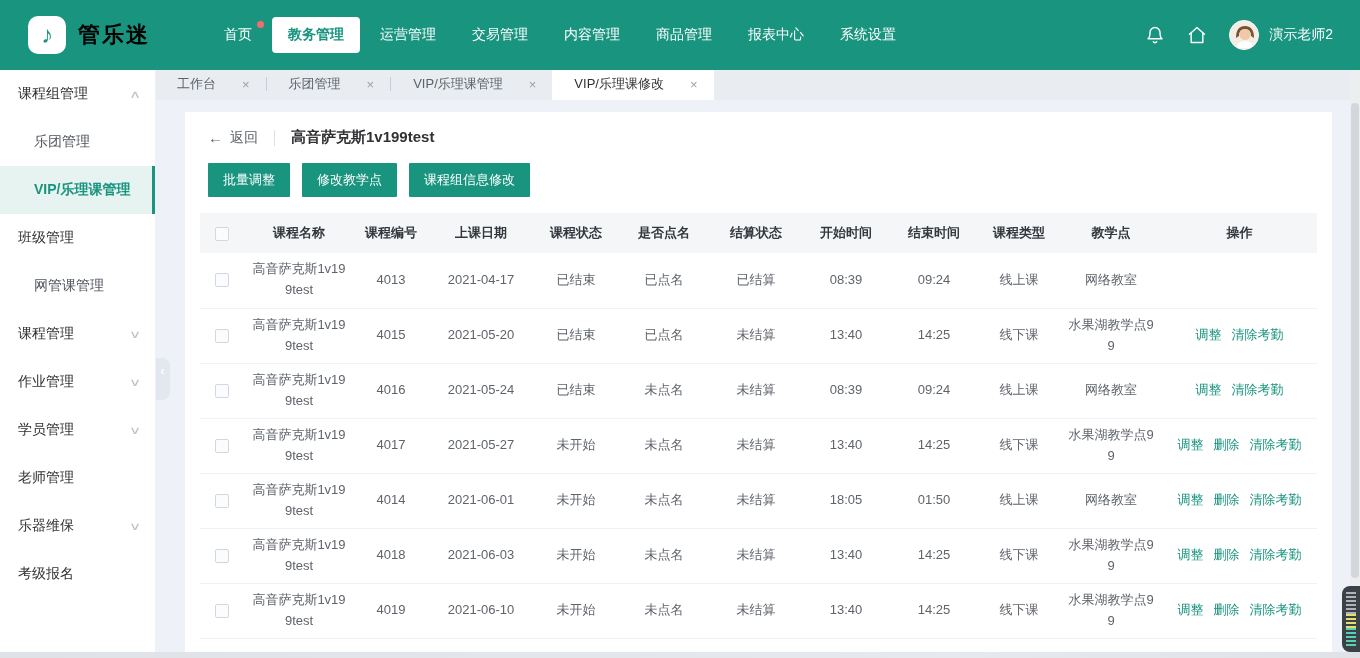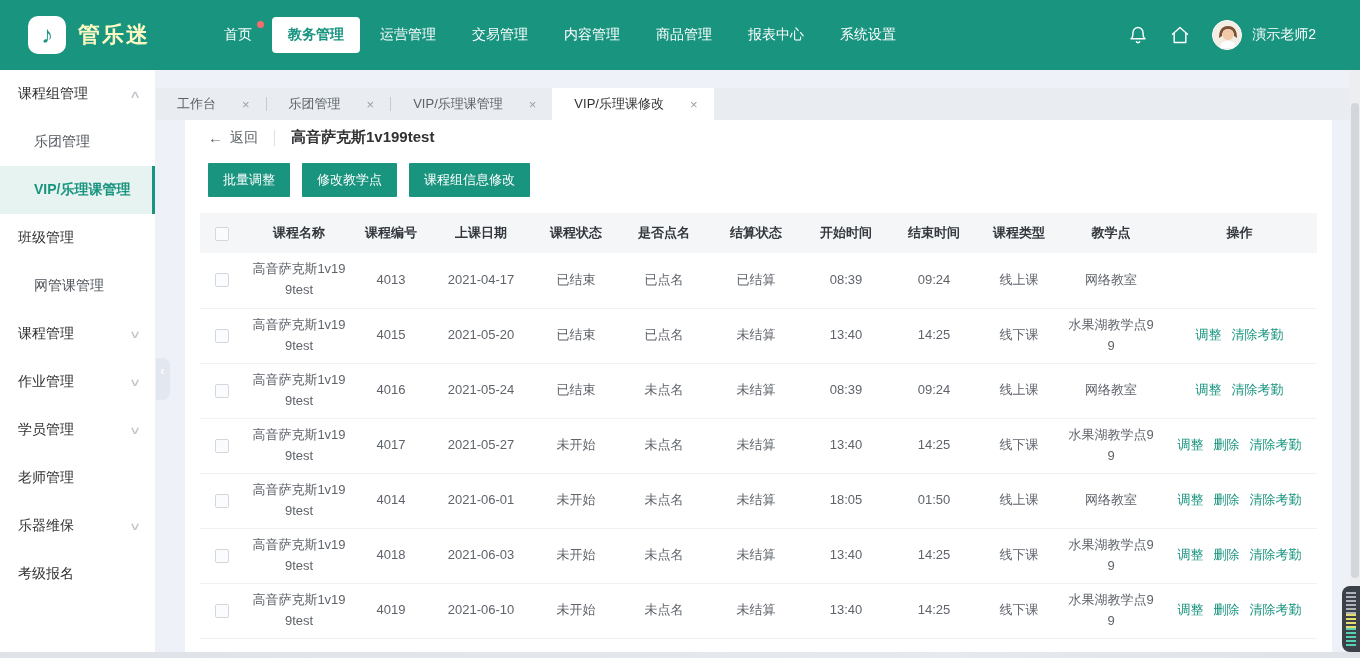--- a/index.html
+++ b/index.html
@@ -3,33 +3,33 @@
 <meta charset="utf-8">
 <style>
   * { margin:0; padding:0; box-sizing:border-box; }
   html,body { width:1360px; height:658px; overflow:hidden; font-family:"Liberation Sans","DejaVu Sans",sans-serif; background:#eef1f7; }
 
   
   .header { position:fixed; top:0; left:0; width:1360px; height:70px; background:#18947f; display:flex; align-items:center; z-index:30; }
   .logo-wrap { display:flex; align-items:center; margin-left:28px; width:150px; }
   .logo-box { width:38px; height:38px; background:#ffffff; border-radius:10px; display:flex; align-items:center; justify-content:center; }
   .logo-glyph { color:#18947f; font-size:24px; font-weight:bold; line-height:1; }
-  .logo-text { color:#fef9c3; font-size:22px; font-weight:bold; margin-left:12px; letter-spacing:2px; white-space:nowrap; }
+  .logo-text { color:#000000; font-size:22px; font-weight:bold; margin-left:12px; letter-spacing:2px; white-space:nowrap; }
   .nav { display:flex; align-items:center; margin-left:30px; gap:4px; }
   .nav-item { position:relative; color:#ffffff; font-size:14px; padding:9px 16px; border-radius:4px; cursor:pointer; white-space:nowrap; }
   .nav-item.active { background:#ffffff; color:#18947f; font-weight:bold; }
   .nav-badge { position:absolute; top:4px; right:4px; width:7px; height:7px; border-radius:50%; background:#f56c6c; }
-  .header-right { margin-left:auto; display:flex; align-items:center; gap:22px; margin-right:44px; }
+  .header-right { margin-left:auto; display:flex; align-items:center; gap:22px; margin-right:27px; }
   .hicon { width:20px; height:20px; display:block; cursor:pointer; }
   .avatar-wrap { display:flex; align-items:center; gap:10px; cursor:pointer; }
   .avatar { width:30px; height:30px; border-radius:50%; background:#f5efe6; overflow:hidden; border:1px solid #ffffff; }
   .user-name { color:#ffffff; font-size:14px; white-space:nowrap; }
 
   
-  .tabbar { position:fixed; top:88px; left:155px; right:0; height:32px; background:#e9edf1; display:flex; align-items:stretch; z-index:20; }
+  .tabbar { position:fixed; top:68px; left:155px; right:0; height:32px; background:#e9edf1; display:flex; align-items:stretch; z-index:20; }
   .tab { display:flex; align-items:center; gap:26px; padding:0 16px 0 22px; font-size:13px; color:#5c6268; cursor:pointer; white-space:nowrap; }
   .tab.active { background:#ffffff; color:#303133; }
   .tab .close { color:#9aa0a6; font-size:13px; cursor:pointer; }
   .tab-sep { width:1px; height:14px; background:#c8cdd4; align-self:center; }
 
   
   .sidebar { position:fixed; top:70px; left:0; width:155px; bottom:0; background:#ffffff; z-index:25; box-shadow:1px 0 0 #eef0f3; }
   .side-item { height:48px; display:flex; align-items:center; font-size:14px; color:#303133; cursor:pointer; position:relative; padding-left:18px; }
   .side-item .chev { position:absolute; right:16px; color:#c0c4cc; font-size:11px; transform:scaleX(1.5); }
   .side-item.sub { padding-left:34px; color:#50555c; }

